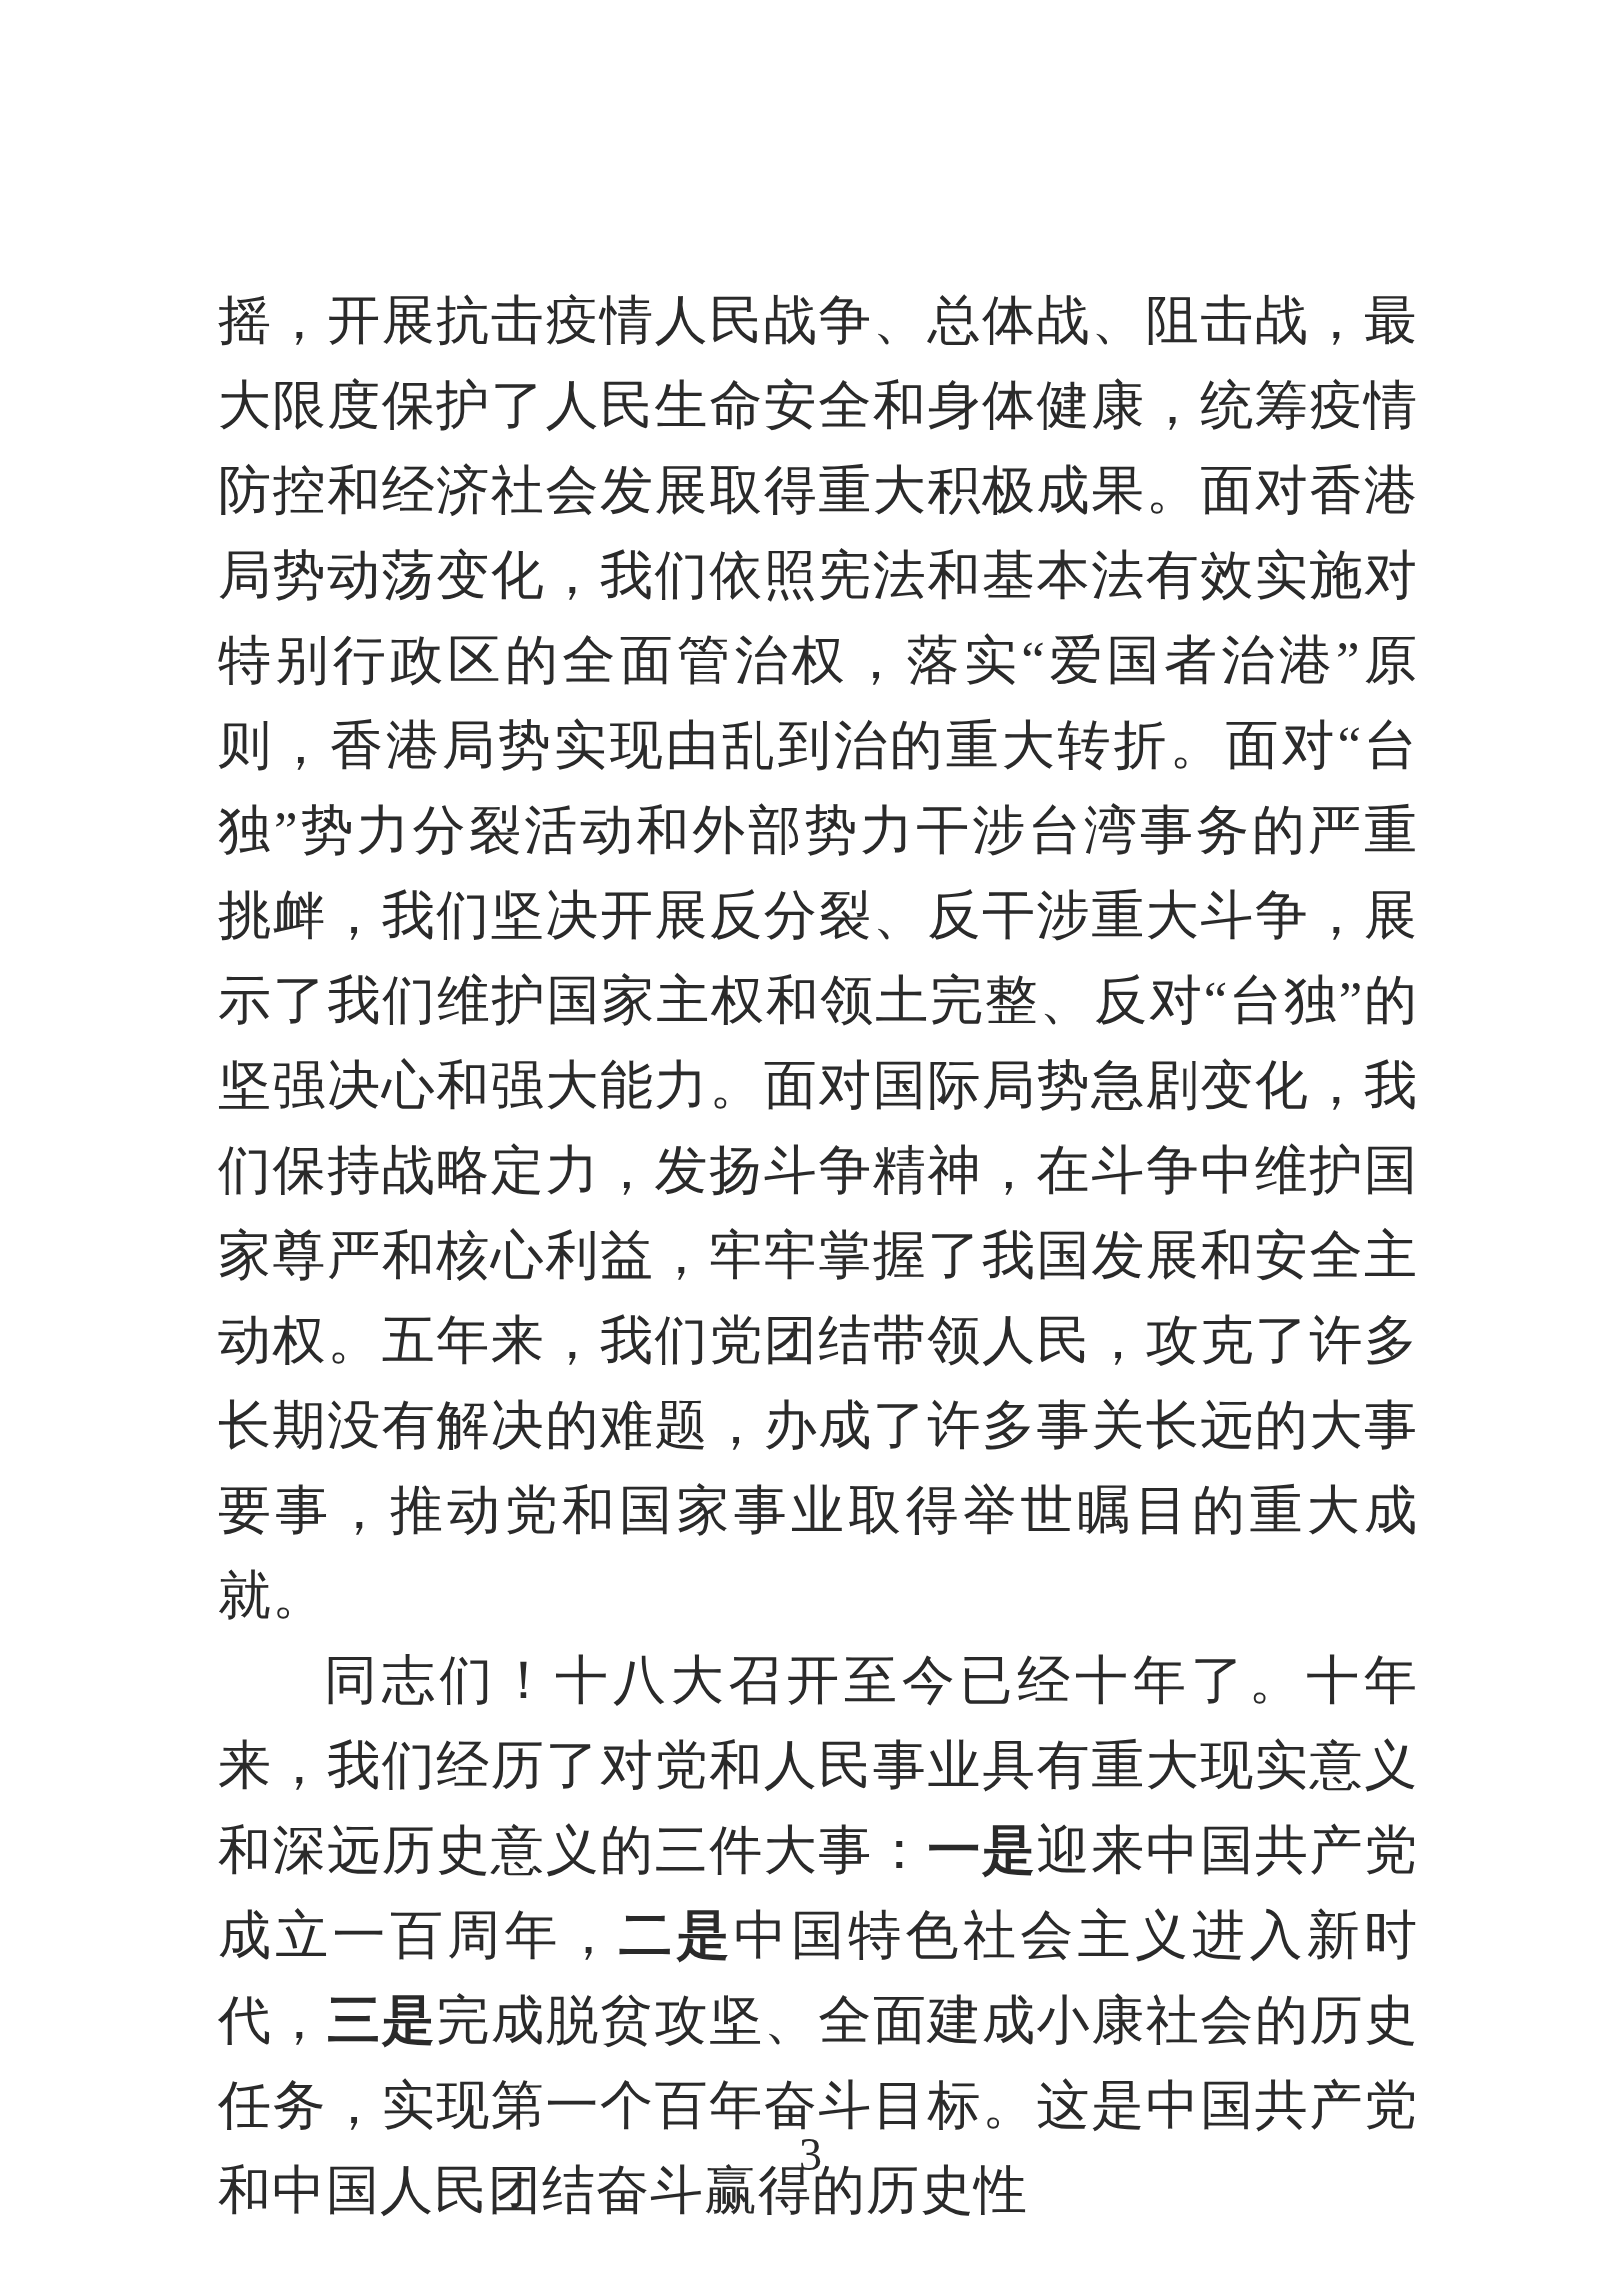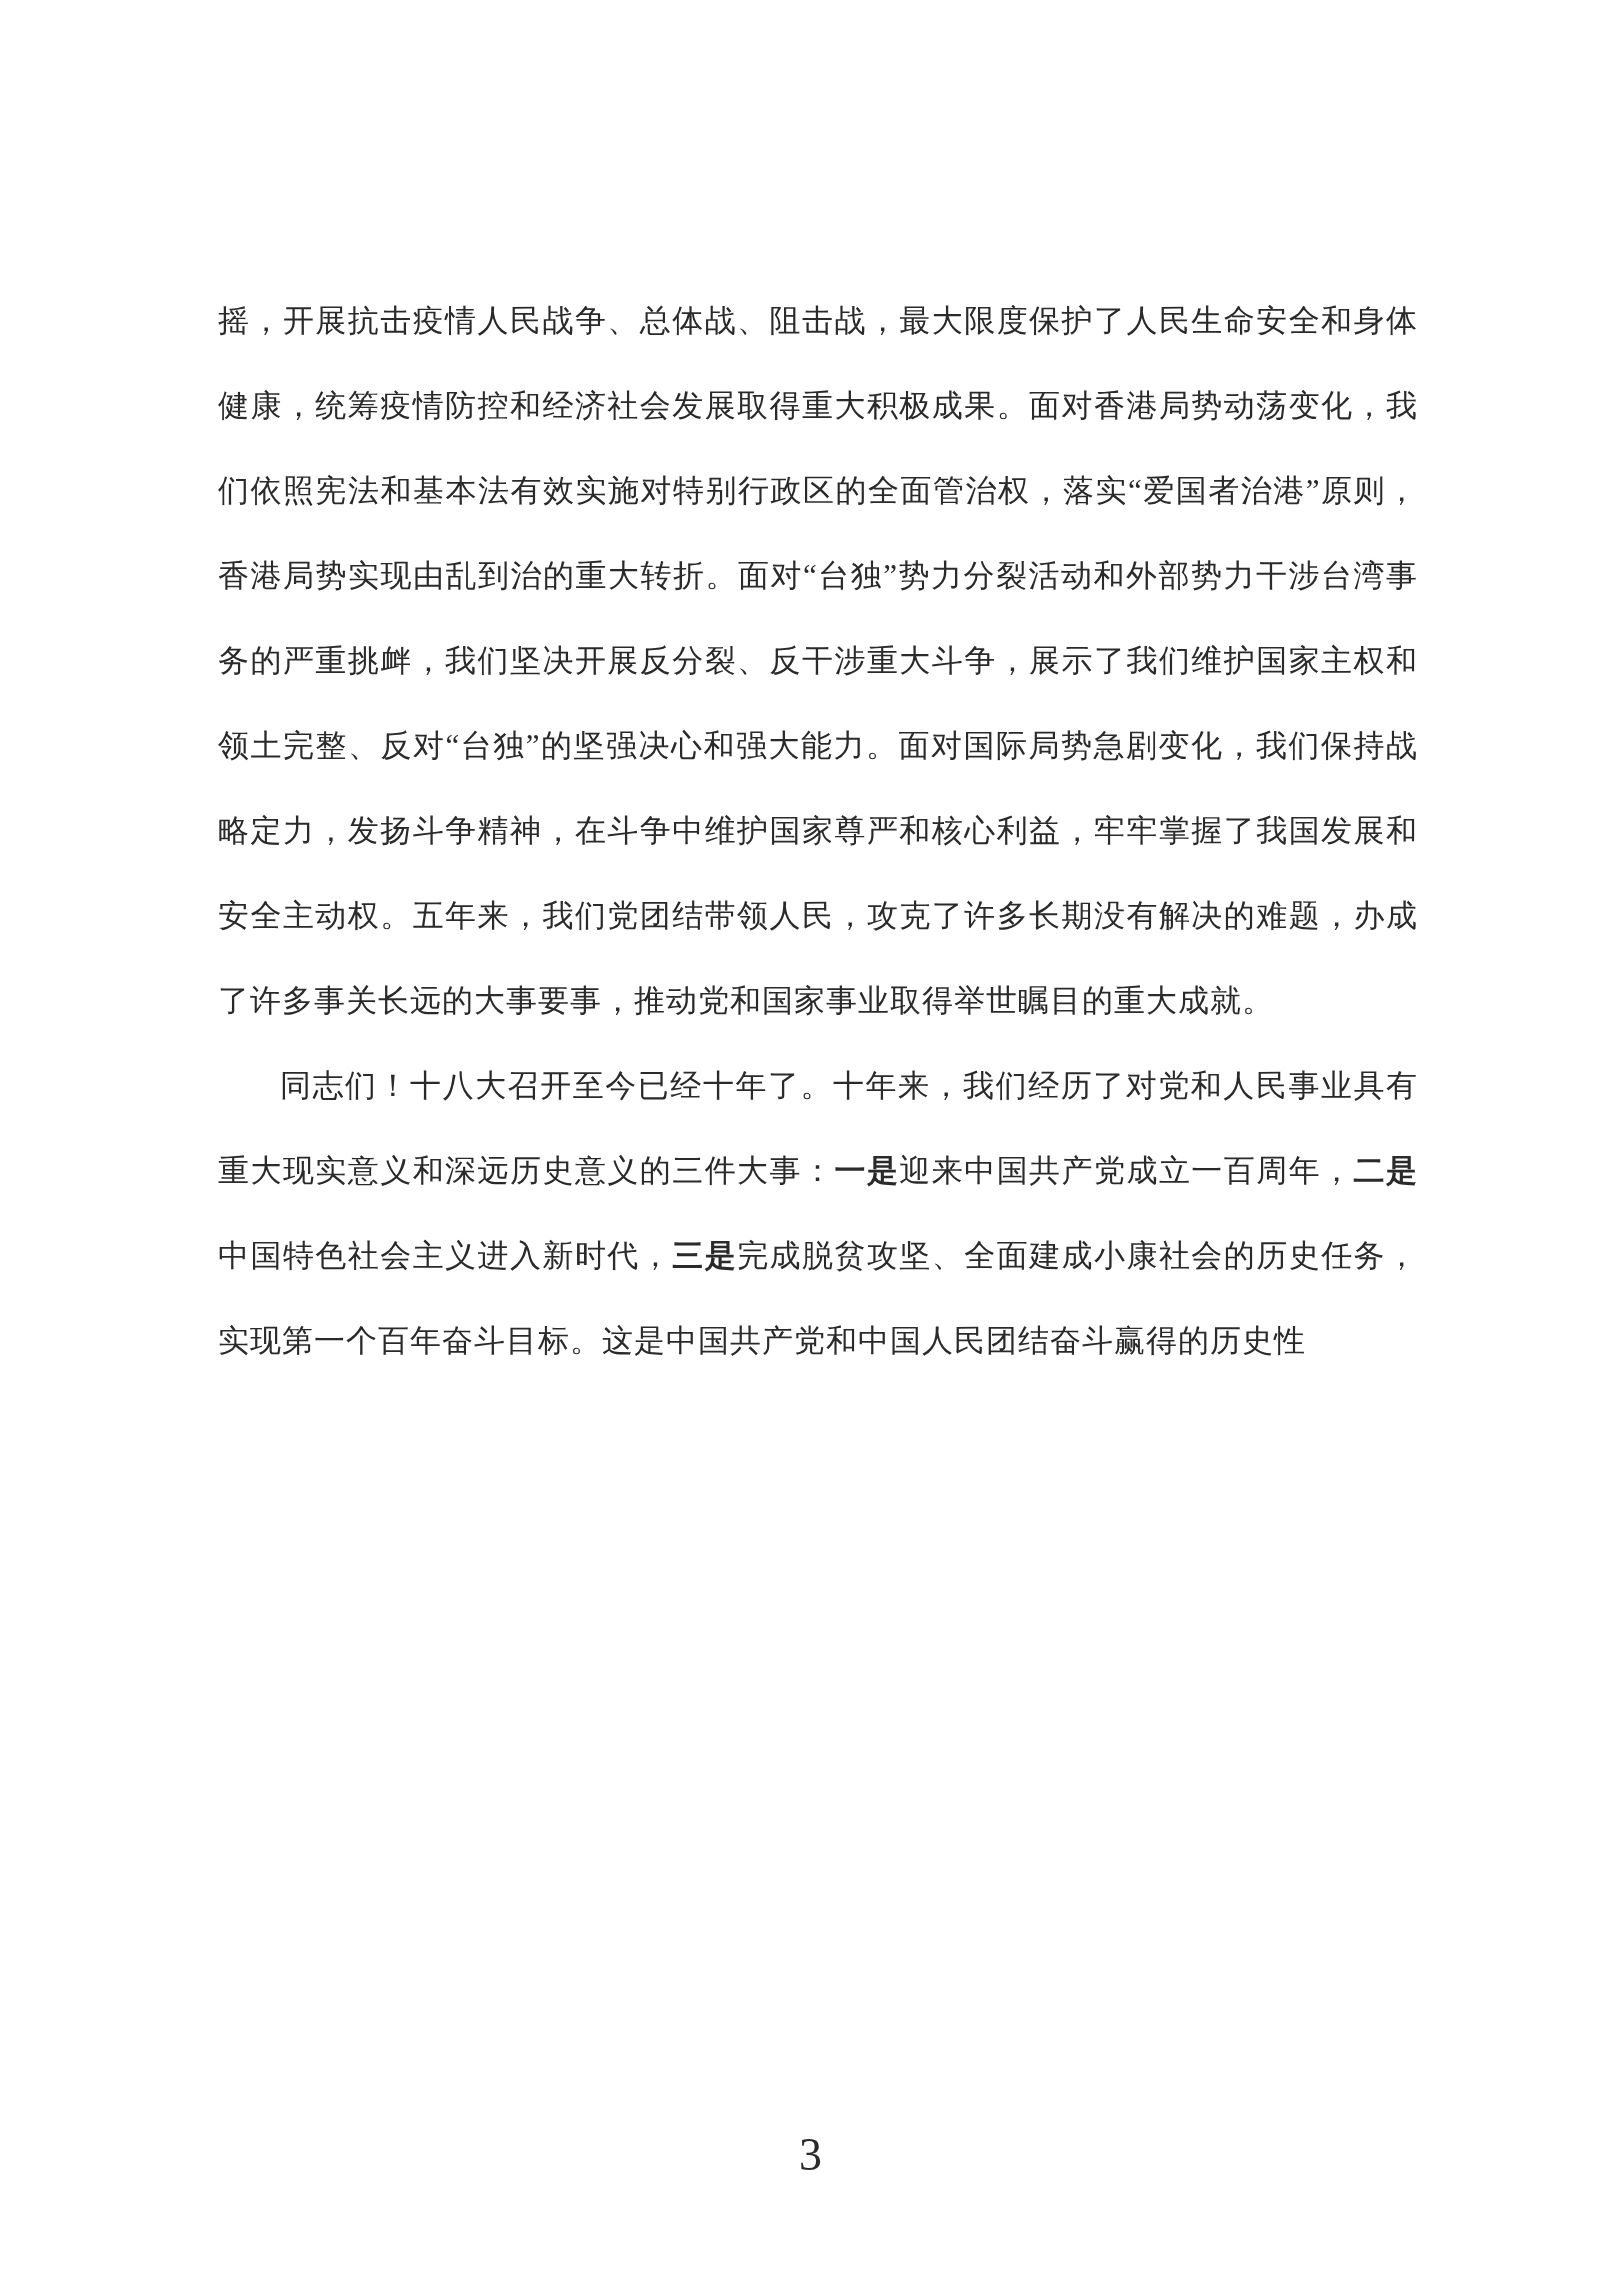--- a/index.html
+++ b/index.html
@@ -17,21 +17,21 @@
   }
   .doc-body {
     position: absolute;
     left: 218px;
     top: 278px;
     width: 1200px;
   }
   p.para {
     margin: 0;
     padding: 0;
-    font-size: 31px;
+    font-size: 53px;
     line-height: 85px;
     letter-spacing: 1px;
     text-align: justify;
     text-justify: inter-ideograph;
   }
   p.para.indent {
     text-indent: 2em;
   }
   .run {
     font-weight: normal;

